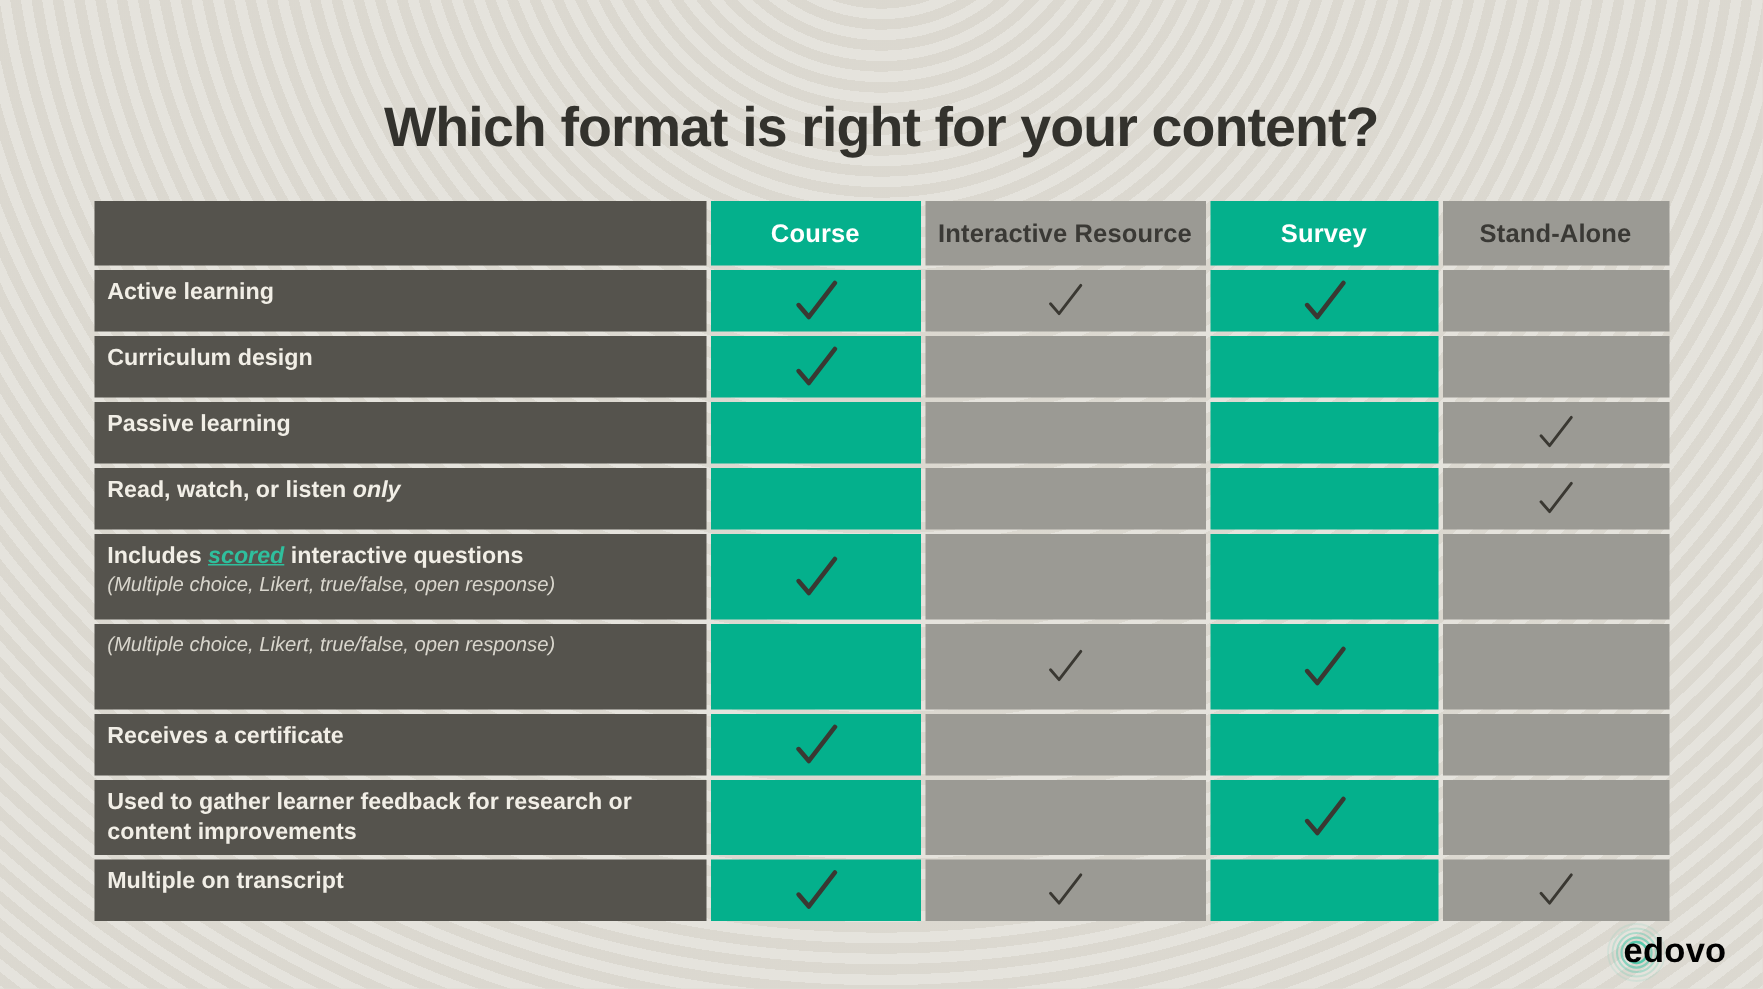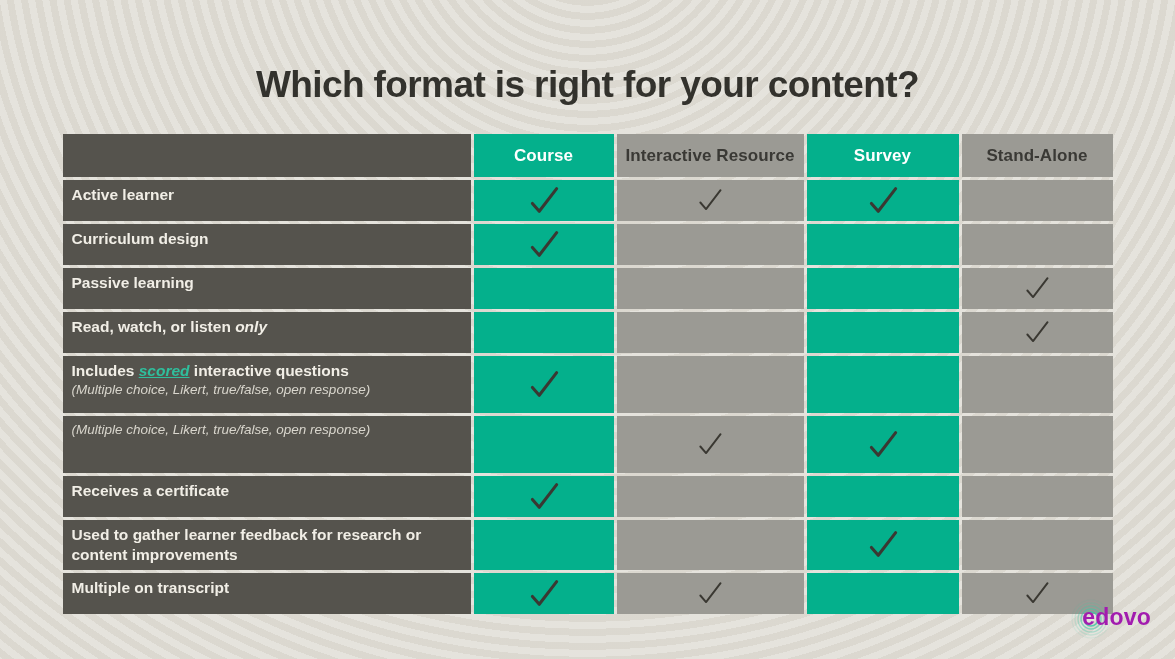--- a/index.html
+++ b/index.html
@@ -57,25 +57,25 @@
     color:#2fbf9d;
     font-style:italic;
     text-decoration:underline;
     font-weight:700;
   }
   .em-it { font-style:italic; }
   svg.check { display:block; }
   .logo {
     position:absolute;
     right:24px;
-    bottom:28px;
+    bottom:12px;
     font-size:23px;
     font-weight:700;
     letter-spacing:0.2px;
-    color:#a21caf;
+    color:#000000;
   }
   .logo .logo-text { position:relative; z-index:2; }
   .logo svg.rings {
     position:absolute;
     left:-13px;
     top:-7px;
     z-index:1;
   }
 </style>
 </head>
@@ -94,21 +94,21 @@
       </div>
       <div class="cell green">
         <span class="hdr">Survey</span>
       </div>
       <div class="cell gray">
         <span class="hdr">Stand-Alone</span>
       </div>
     </div>
     <div class="t-row">
       <div class="cell dark">
-    <div class="lbl">Active learner</div>
+    <div class="lbl">Active learning</div>
 
   </div>
       <div class="cell green">
         <svg class="check" width="36" height="29.52" viewBox="0 0 34 28">
           <path d="M6 16.5 L12.5 24 L29 2.5" fill="none" stroke="#3a3832" stroke-width="2.9" stroke-linecap="round" stroke-linejoin="round"></path>
         </svg>
       </div>
       <div class="cell gray">
         <svg class="check" width="30" height="24.599999999999998" viewBox="0 0 34 28">
           <path d="M6 16.5 L12.5 24 L29 2.5" fill="none" stroke="#3a3832" stroke-width="2.2" stroke-linecap="round" stroke-linejoin="round"></path>

